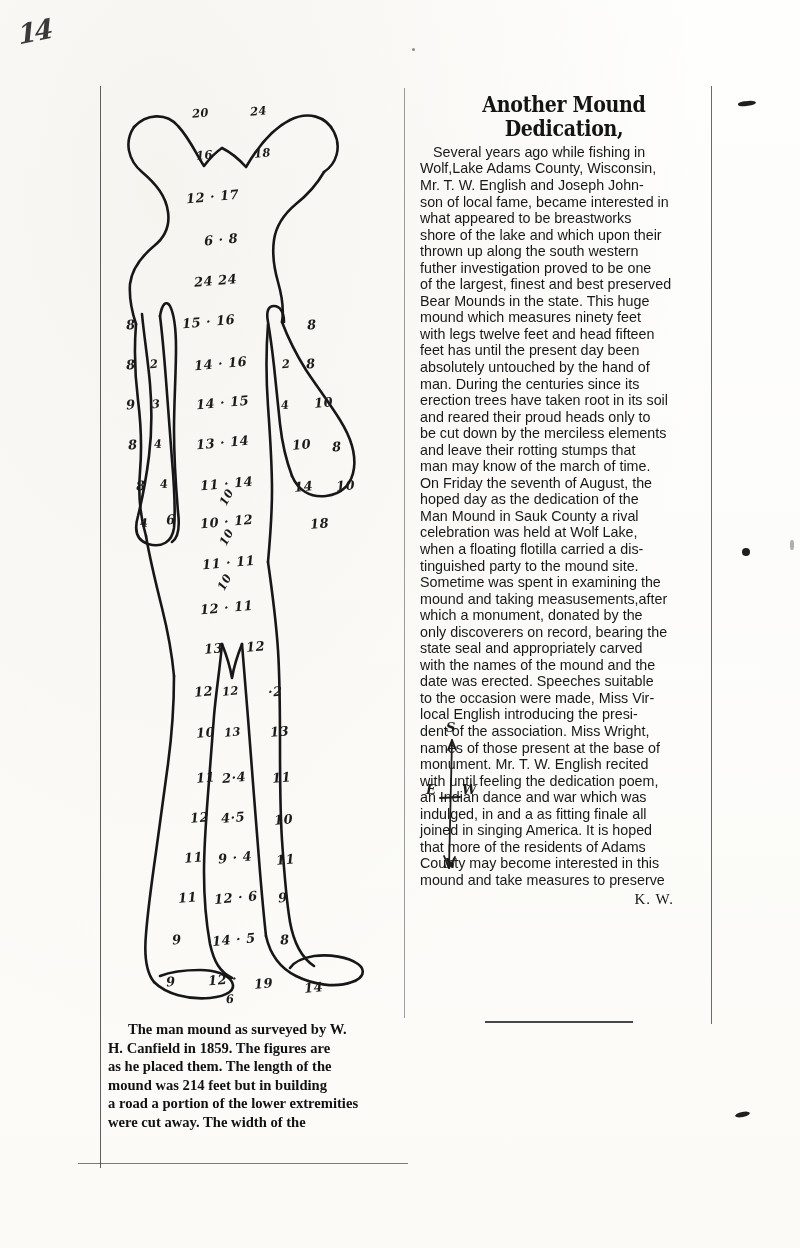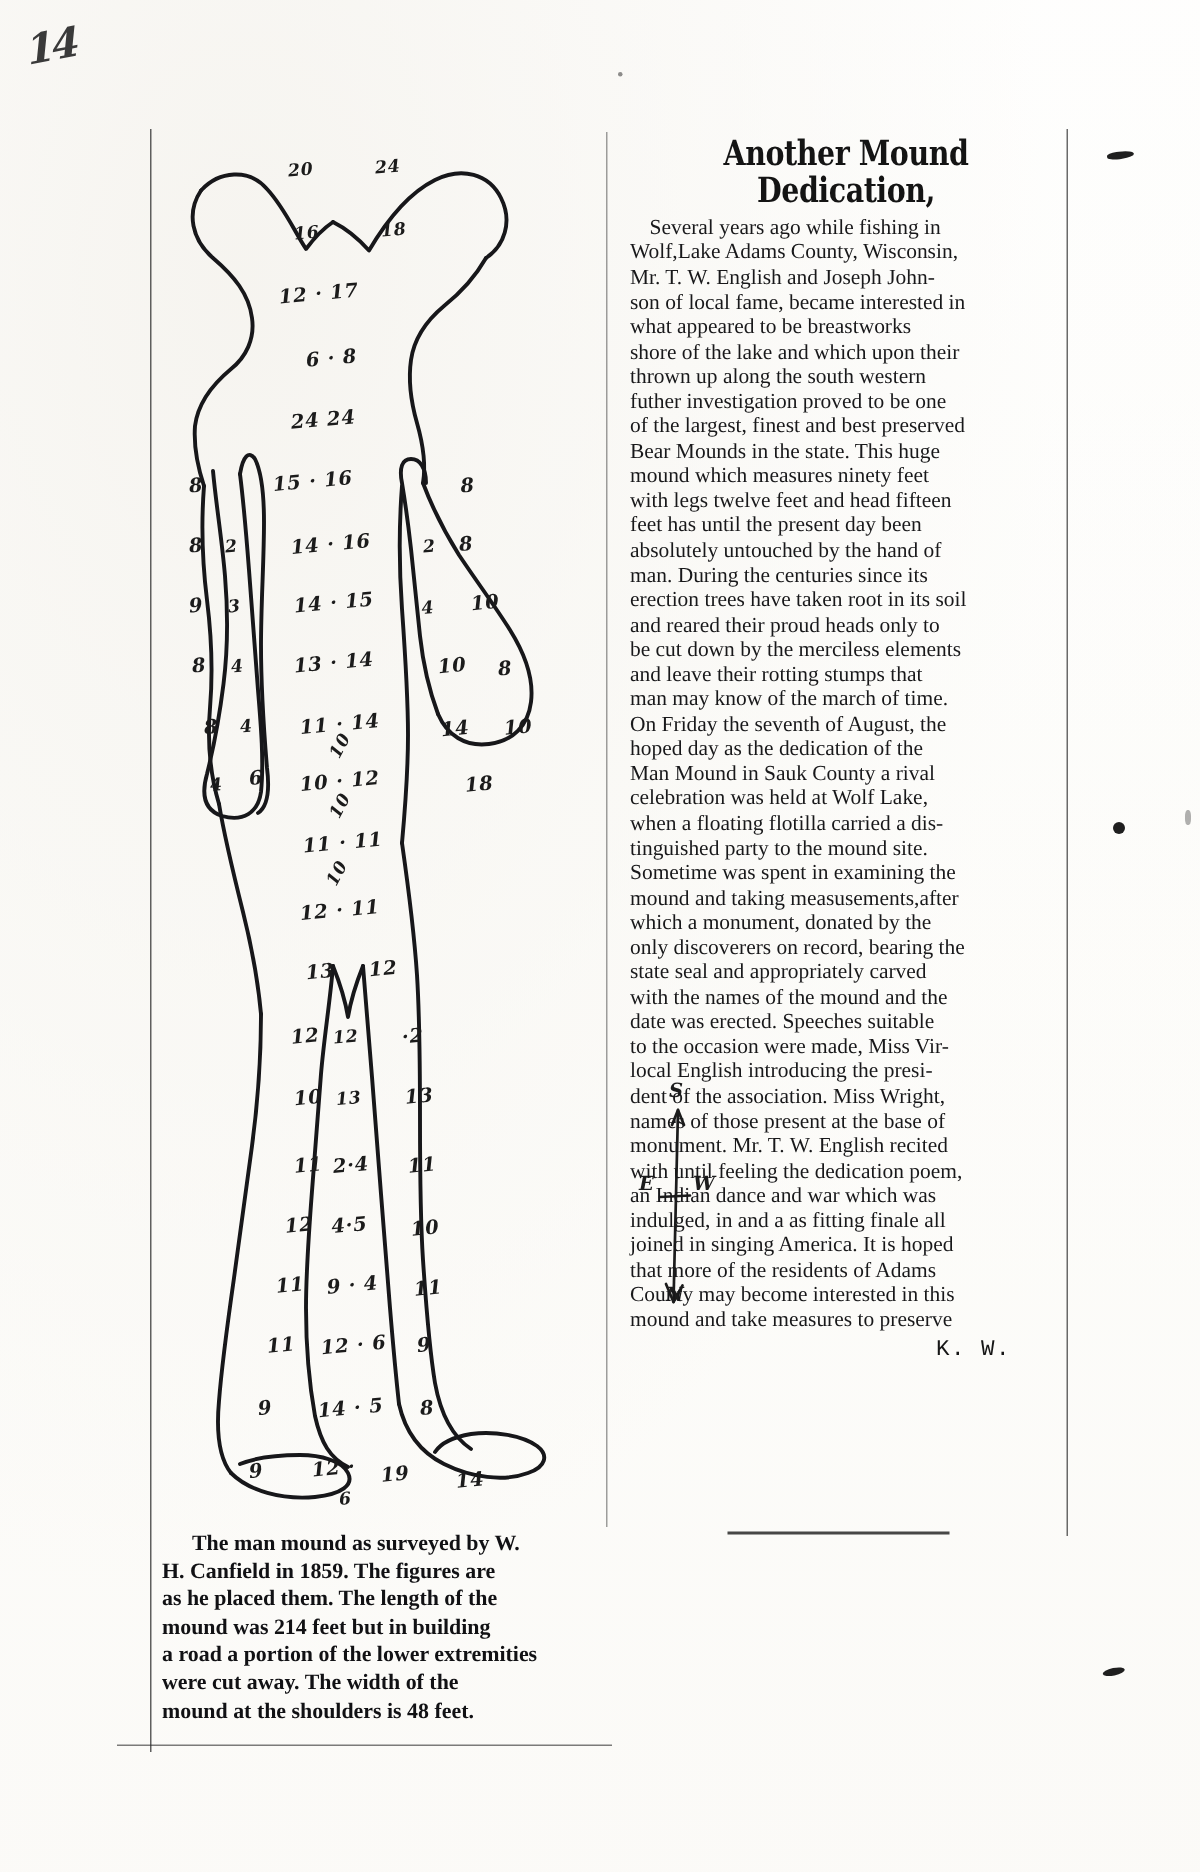--- a/index.html
+++ b/index.html
@@ -80,37 +80,37 @@
     transform: scaleY(1.22);
     transform-origin: center top;
     line-height: 1.05;
   }
   .headline-rule {
     width: 100%;
     height: 0;
     margin-top: 12px;
   }
   .article-body {
-    font-family: Liberation Serif, serif;
+    font-family: Liberation Sans, sans-serif;
     font-size: 14.3px;
     line-height: 16.55px;
     text-align: justify;
     color: #18181a;
     margin-top: 9px;
   }
   .article-body .ln {
     display: block;
     white-space: nowrap;
   }
   .signoff {
     text-align: right;
     padding-right: 34px;
     margin-top: 3px;
     font-size: 15px;
-    font-family: Liberation Mono, monospace;
+    font-family: Liberation Serif, serif;
     letter-spacing: 1px;
     color: #161616;
   }
   .endrule {
     position: absolute;
     left: 485px;
     top: 1021px;
     width: 148px;
     height: 2px;
     background: #272727;
@@ -400,16 +400,15 @@
   </div>
   <div class="endrule"></div>
 
   <div class="caption" id="caption-block">
       <span class="ln" style="padding-left: 20px;">The man mound as surveyed by W.</span>
       <span class="ln">H. Canfield in 1859.   The figures are</span>
       <span class="ln">as he placed them.   The length of  the</span>
       <span class="ln">mound was 214 feet but in building</span>
       <span class="ln">a road a portion of the lower extremities</span>
       <span class="ln">were cut  away.   The  width  of  the</span>
-      <span class="ln">mound at the shoulders is 48 feet.</span>
     </div>
 
 </div>
 
 </body></html>

